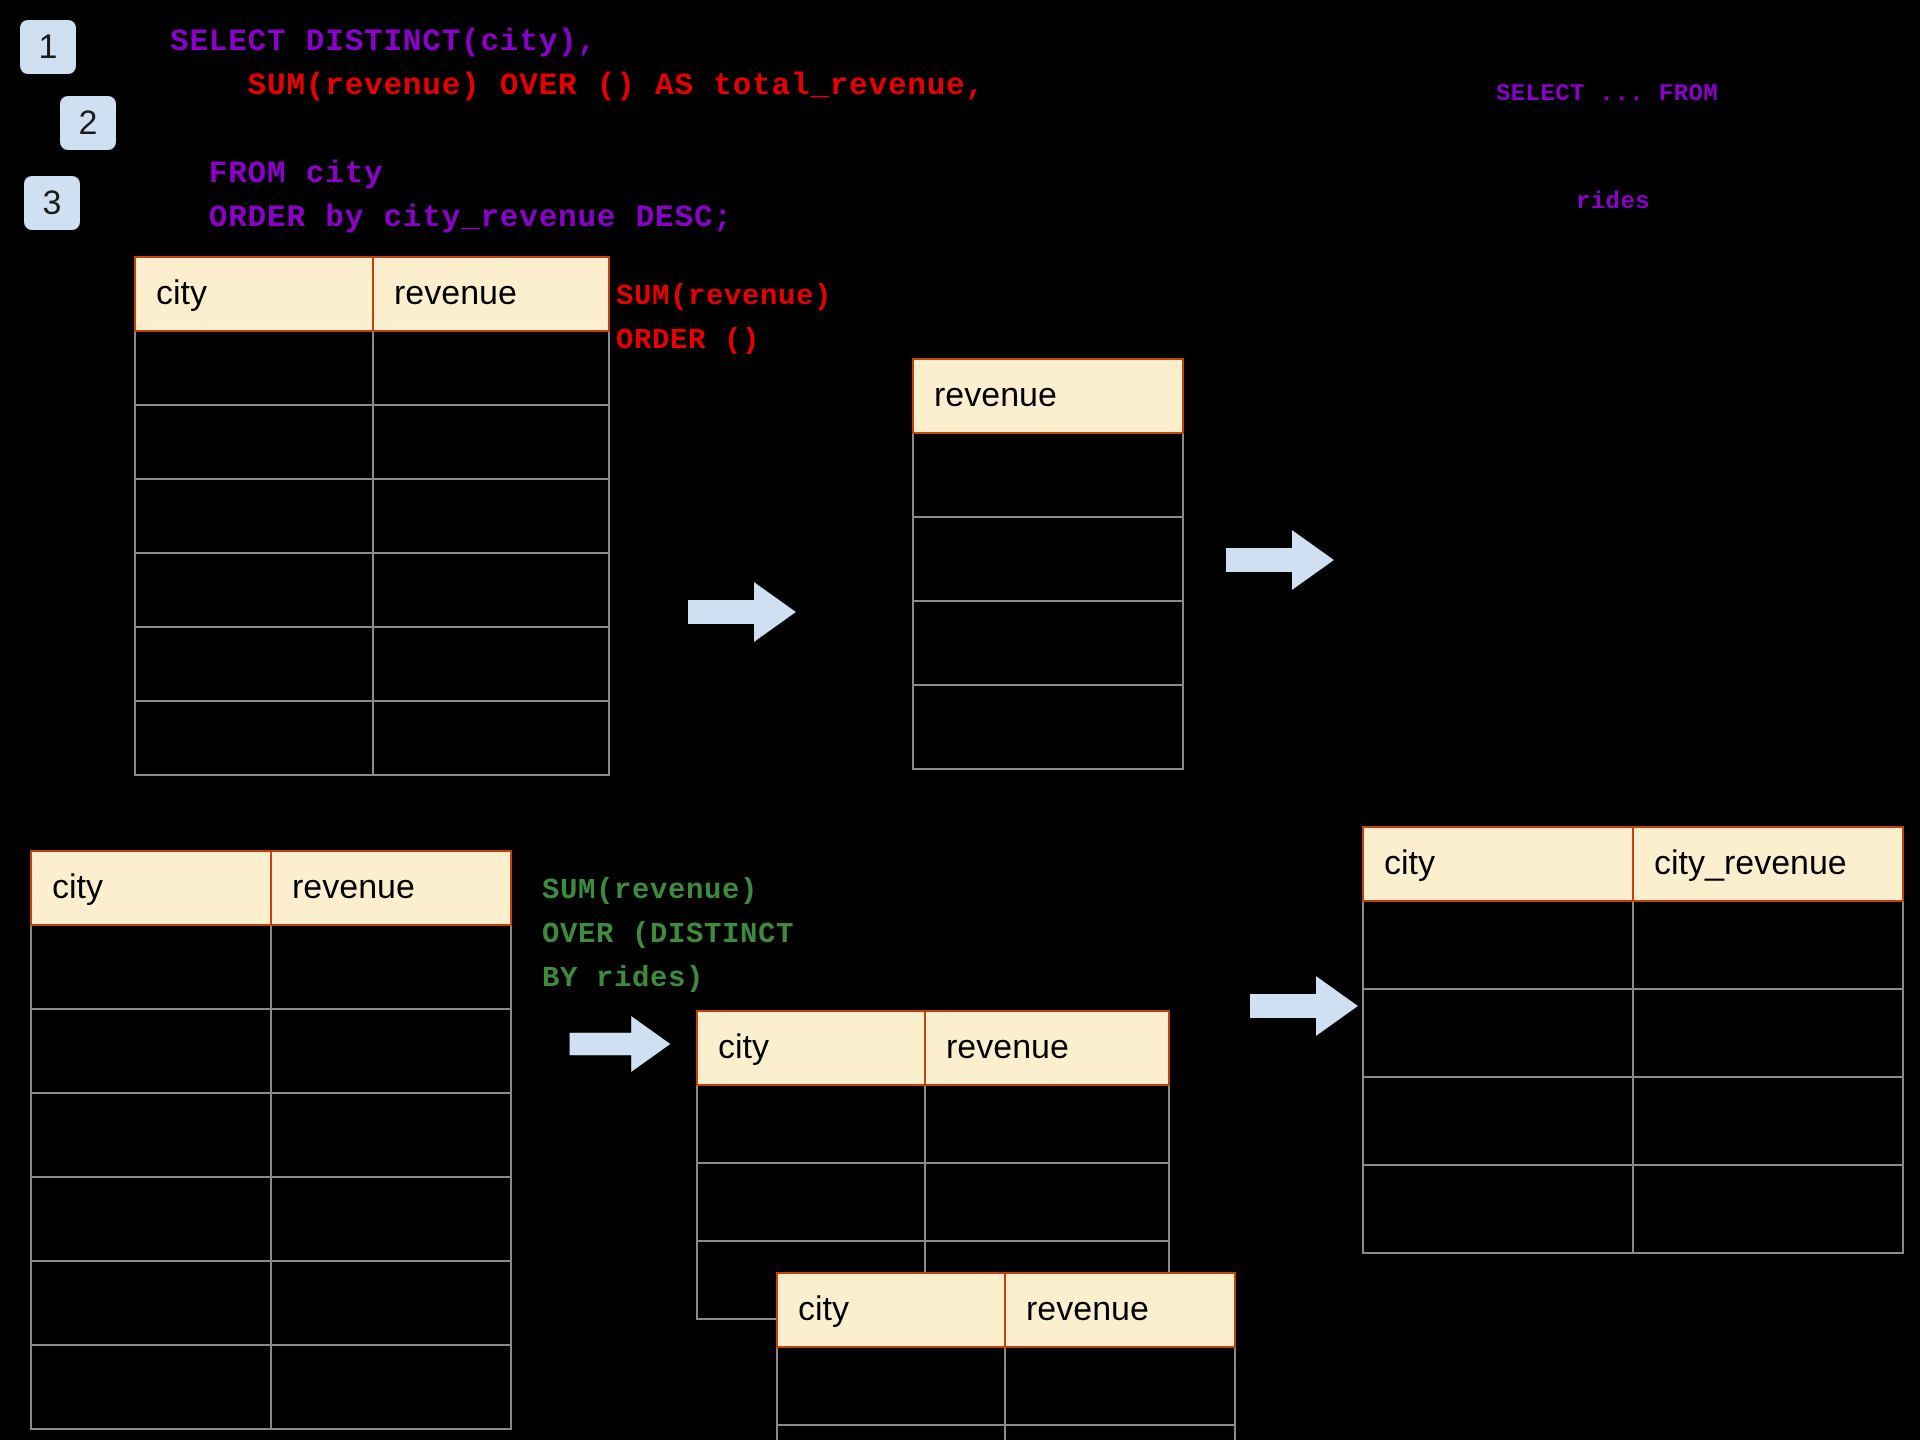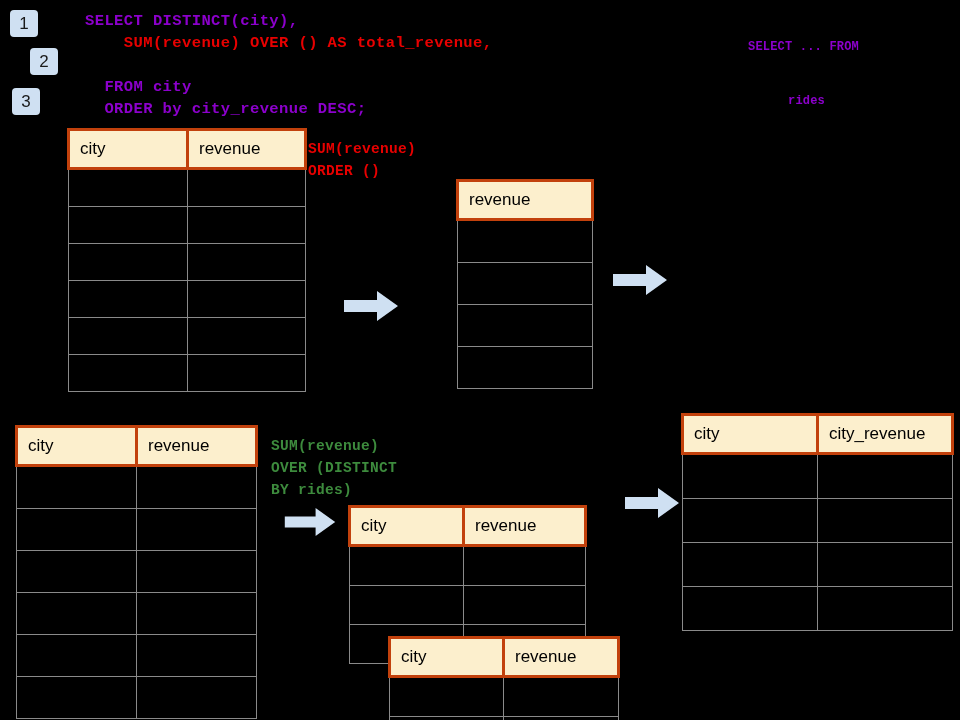--- a/index.html
+++ b/index.html
@@ -69,21 +69,21 @@
     border-collapse: collapse;
     background: #000000;
     table-layout: fixed;
   }
   .tbl td {
     border: 1px solid #8a8a8a;
     padding: 0;
     background: #000000;
   }
   .tbl th {
-    border: 3px solid #c2410c;
+    border: 1px solid #c2410c;
     background: #fcefcd;
     color: #000000;
     font-family: "Liberation Sans", sans-serif;
     font-size: 17px;
     font-weight: normal;
     text-align: left;
     padding: 8px 0 8px 10px;
   }
 
   

